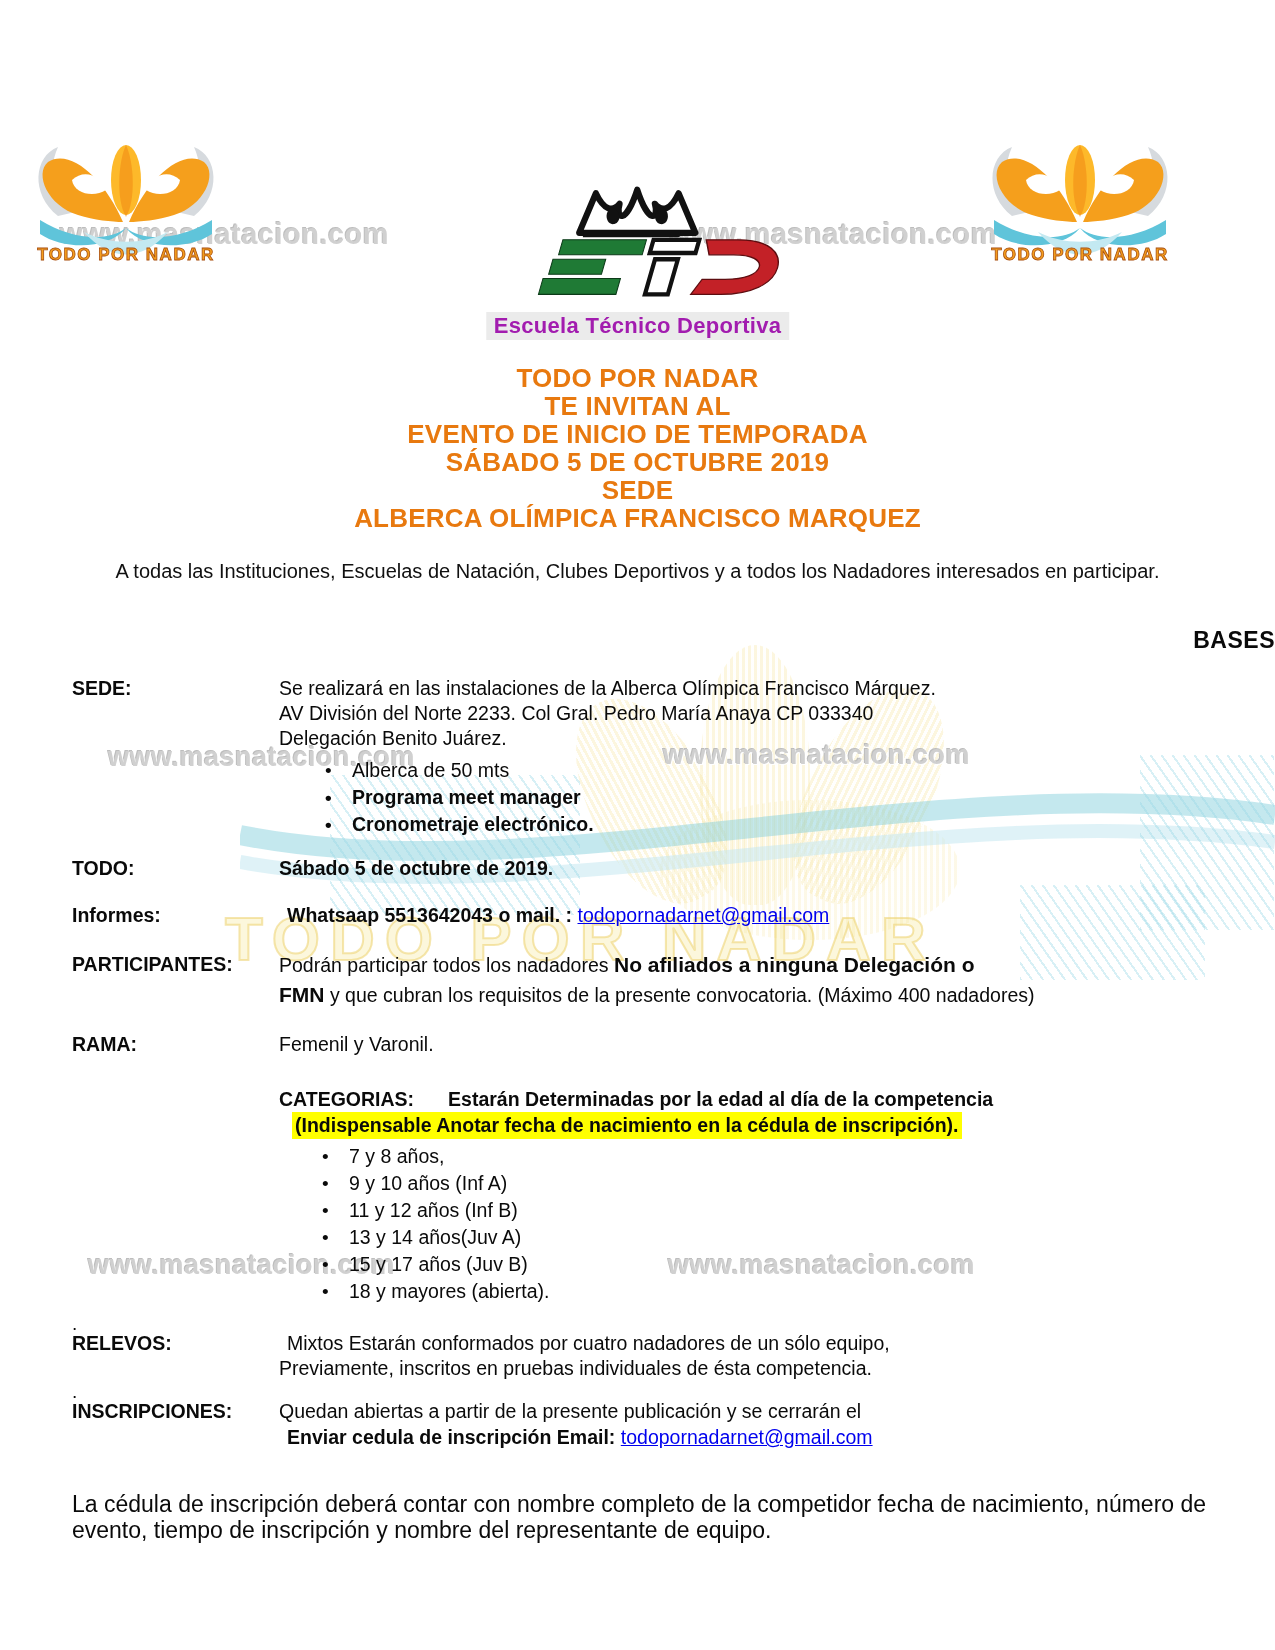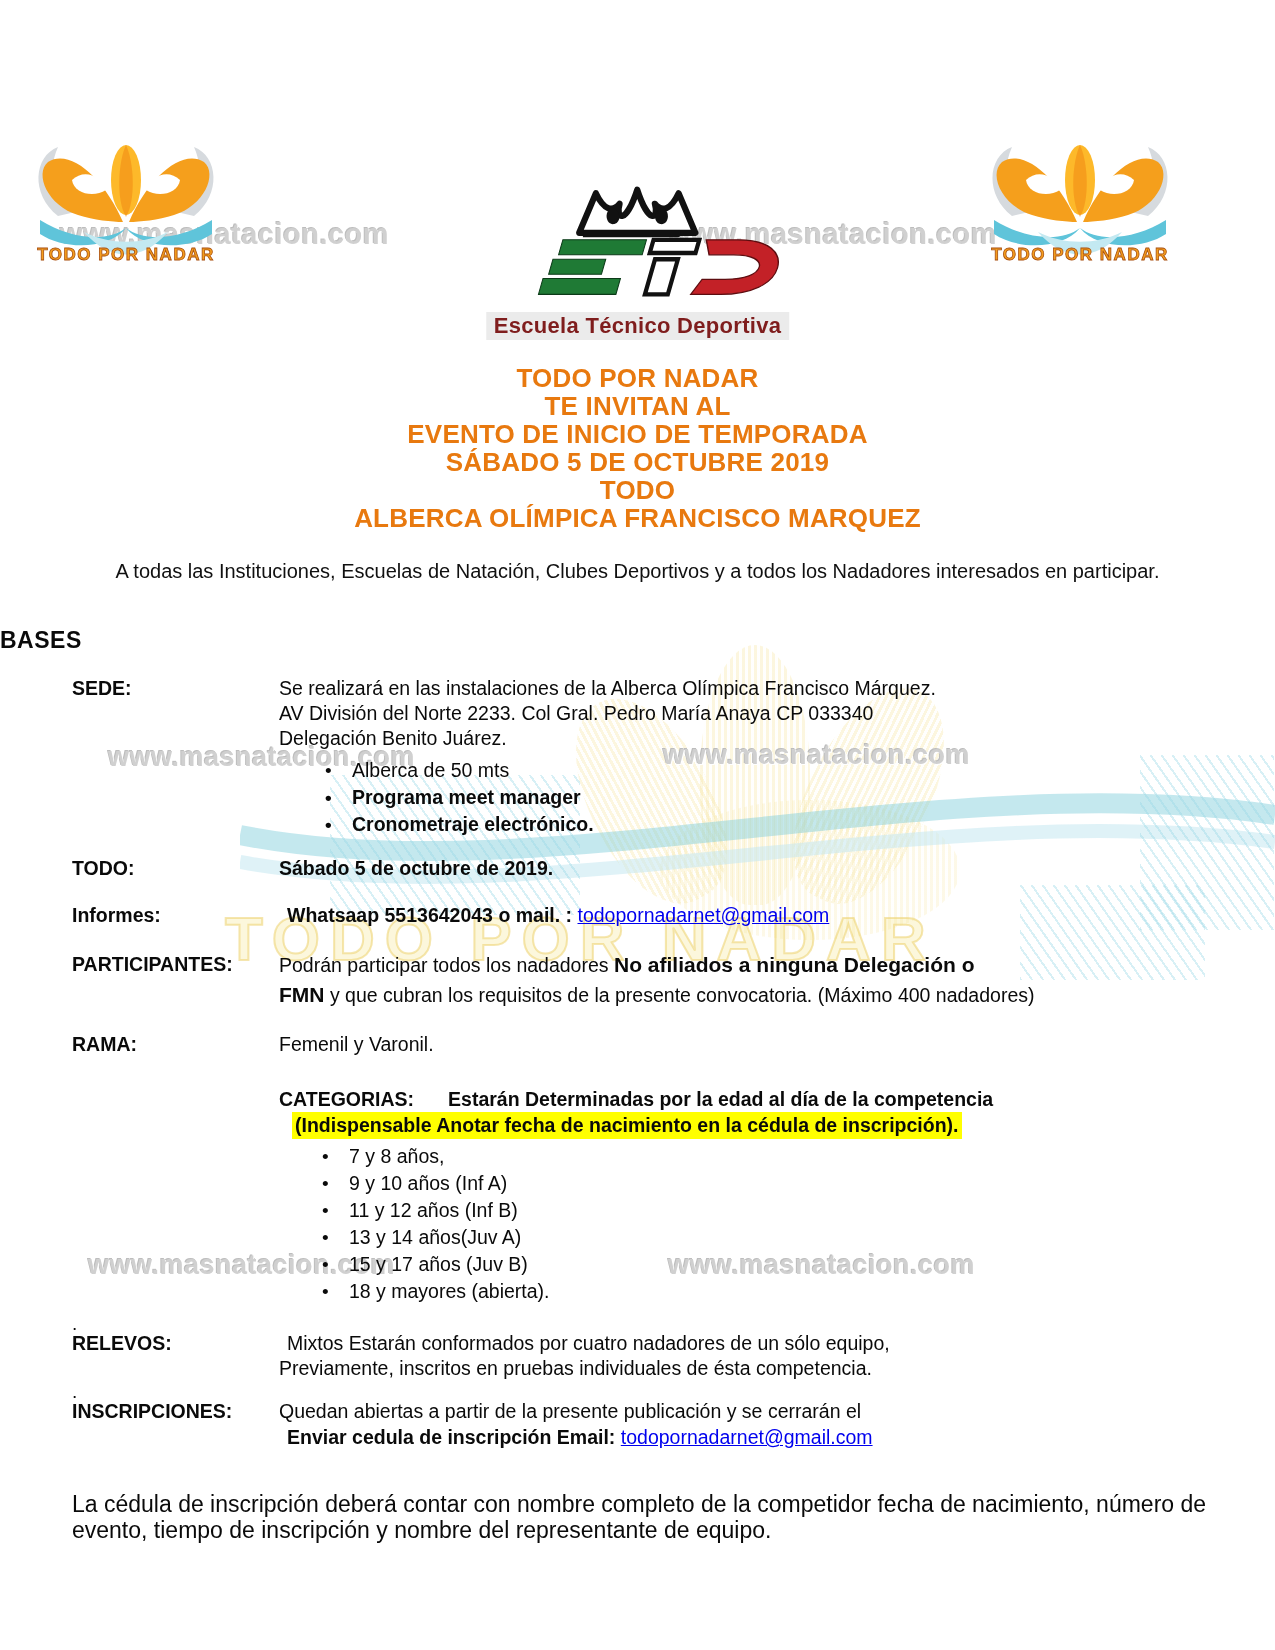--- a/index.html
+++ b/index.html
@@ -27,27 +27,27 @@
     text-shadow:1px 1px 0 #ffffff,-1px -1px 0 #bdbdbd;white-space:nowrap;pointer-events:none;
   }
   .wm.r1{font-size:29px;}
   .wm.r2,.wm.r3{font-size:27px;}
   
   .logo-tpn{position:absolute;z-index:3;width:200px;}
   .logo-tpn svg{display:block;width:200px;height:145px;}
   .logo-etd{position:absolute;left:50%;transform:translateX(-50%);top:180px;z-index:3;text-align:center;}
   .logo-etd svg{display:block;width:300px;height:132px;margin:0 auto;}
   .etd-caption{display:inline-block;background:#ebebeb;padding:1px 8px;
-    font-size:22px;font-weight:bold;color:#7f1d1d;letter-spacing:.3px;}
+    font-size:22px;font-weight:bold;color:#a21caf;letter-spacing:.3px;}
   
   .headings{position:absolute;left:0;right:0;top:364px;z-index:2;text-align:center;}
   .headings div{font-size:26px;font-weight:bold;line-height:28px;color:#E8790F;letter-spacing:.2px;}
   .intro{position:absolute;left:85px;right:85px;top:558px;z-index:2;text-align:center;
     font-size:20px;line-height:26px;color:#101010;}
-  .bases{position:absolute;left:0;right:0;top:627px;z-index:2;text-align:left;
+  .bases{position:absolute;left:0;right:0;top:627px;z-index:2;text-align:right;
     font-size:23px;font-weight:bold;letter-spacing:.5px;}
   
   .content{position:absolute;left:72px;right:66px;top:676px;z-index:2;}
   .row{display:grid;grid-template-columns:173px 1fr;align-items:start;gap:34px;}
   .lbl{font-weight:bold;font-size:19.5px;line-height:25px;}
   .cline{line-height:25px;}
   .b{font-weight:bold;}
   ul.dots{list-style:none;margin:6px 0 0 0;padding:0;}
   ul.dots li{position:relative;padding-left:73px;line-height:27px;}
   ul.dots li::before{content:"•";position:absolute;left:46px;font-size:19px;}
@@ -147,21 +147,21 @@
       </g>
     </svg>
     <span class="etd-caption">Escuela Técnico Deportiva</span>
   </div>
 
   <div class="headings">
     <div>TODO POR NADAR</div>
     <div>TE INVITAN AL</div>
     <div>EVENTO DE INICIO DE TEMPORADA</div>
     <div>SÁBADO 5 DE OCTUBRE 2019</div>
-    <div>TODO</div>
+    <div>SEDE</div>
     <div>ALBERCA OLÍMPICA FRANCISCO MARQUEZ</div>
   </div>
 
   <div class="intro">A todas las Instituciones, Escuelas de Natación, Clubes Deportivos y a todos los Nadadores interesados en participar.</div>
 
   <div class="bases">BASES</div>
 
   <div class="content">
 
     <div class="row">

